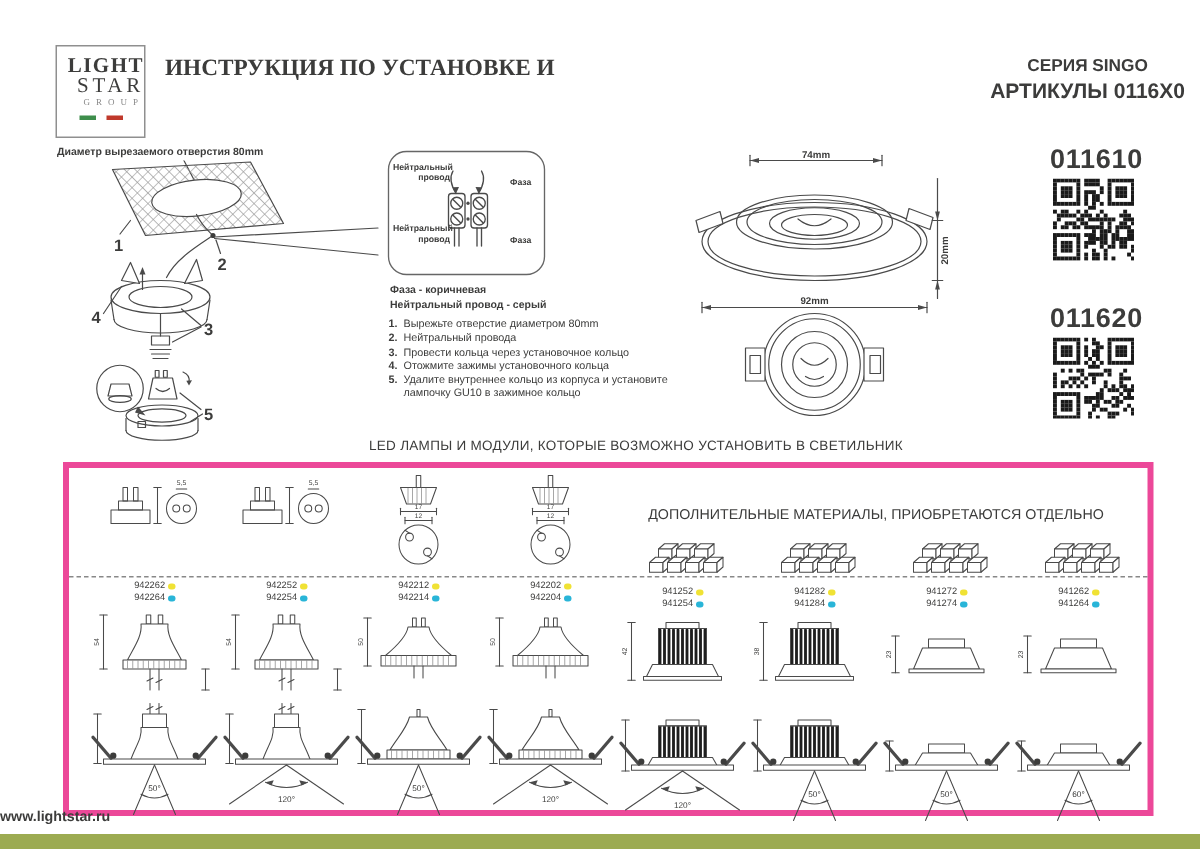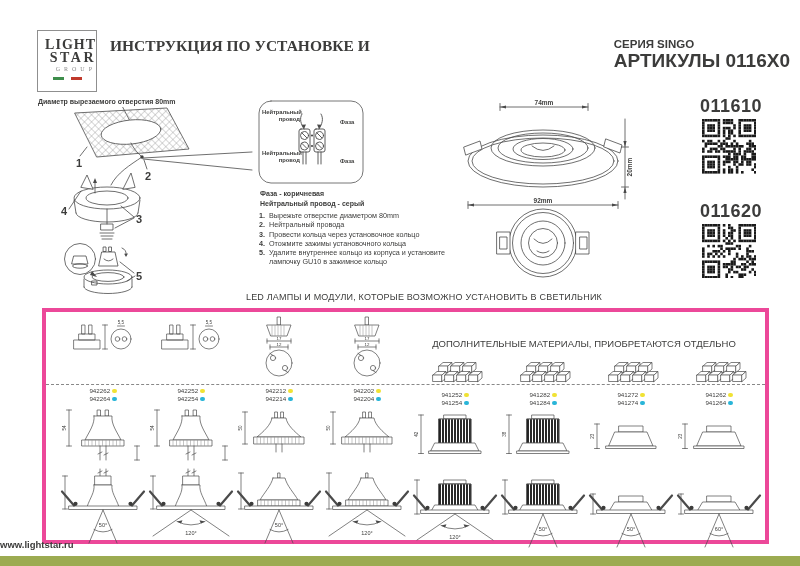--- a/index.html
+++ b/index.html
@@ -3,28 +3,28 @@
 <meta charset="utf-8">
 <style>
   html,body{margin:0;padding:0;background:#fff;}
   #page{position:relative;width:800px;height:566px;background:#fff;overflow:hidden;
         font-family:"Liberation Sans",sans-serif;color:#3c3c3b;}
   .abs{position:absolute;}
   
   #logo{left:37px;top:30px;width:58px;height:60px;border:1px solid #8f8f8f;text-align:right;
         font-family:"Liberation Serif",serif;}
   #logo .l1{font-size:14px;font-weight:bold;letter-spacing:1px;margin-top:7px;line-height:13px;}
-  #logo .l2{font-size:14px;font-weight:bold;letter-spacing:2.5px;line-height:13px;}
+  #logo .l2{font-size:14px;font-weight:normal;letter-spacing:2.5px;line-height:13px;}
   #logo .l3{font-size:6px;letter-spacing:4px;color:#8a8a8a;margin-top:2px;line-height:7px;}
   #logo .flag{display:flex;justify-content:center;gap:7px;margin-top:4px;}
   #logo .flag span{width:11px;height:3px;display:block;}
   #title{left:110px;top:36px;font-size:15.5px;font-weight:bold;line-height:20px;font-family:Liberation Serif, serif;}
-  #hdr-right{right:10px;top:37px;text-align:left;}
+  #hdr-right{right:10px;top:37px;text-align:center;}
   #series{font-size:11.5px;font-weight:bold;line-height:14px;}
-  #articles{font-size:19px;font-weight:bold;line-height:19px;}
+  #articles{font-size:14px;font-weight:bold;line-height:19px;}
   
   #install-caption{left:38px;top:98px;font-size:7px;font-weight:bold;}
   
   #wiring{left:258px;top:100px;width:106px;height:85px;}
   #wiring .wlabel{position:absolute;font-size:5.8px;font-weight:bold;line-height:6.6px;}
   #wire-notes{left:260px;top:189px;font-size:7px;line-height:10px;font-weight:bold;}
   
   #instructions{left:259px;top:211px;width:216px;font-size:7.2px;line-height:9.3px;}
   #instructions .li{display:flex;}
   #instructions .num{width:10px;flex:none;font-weight:bold;}

